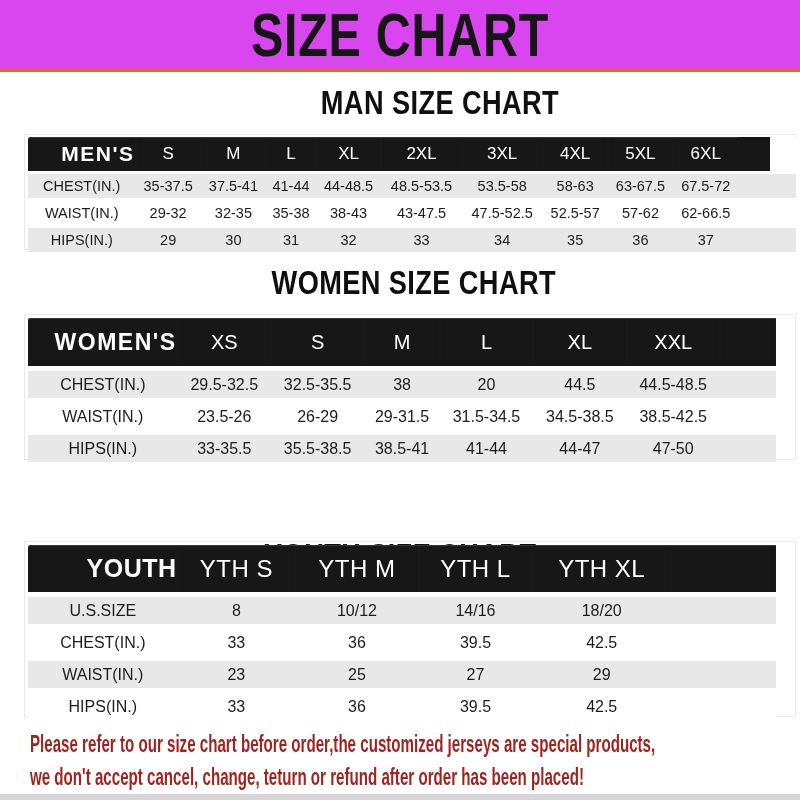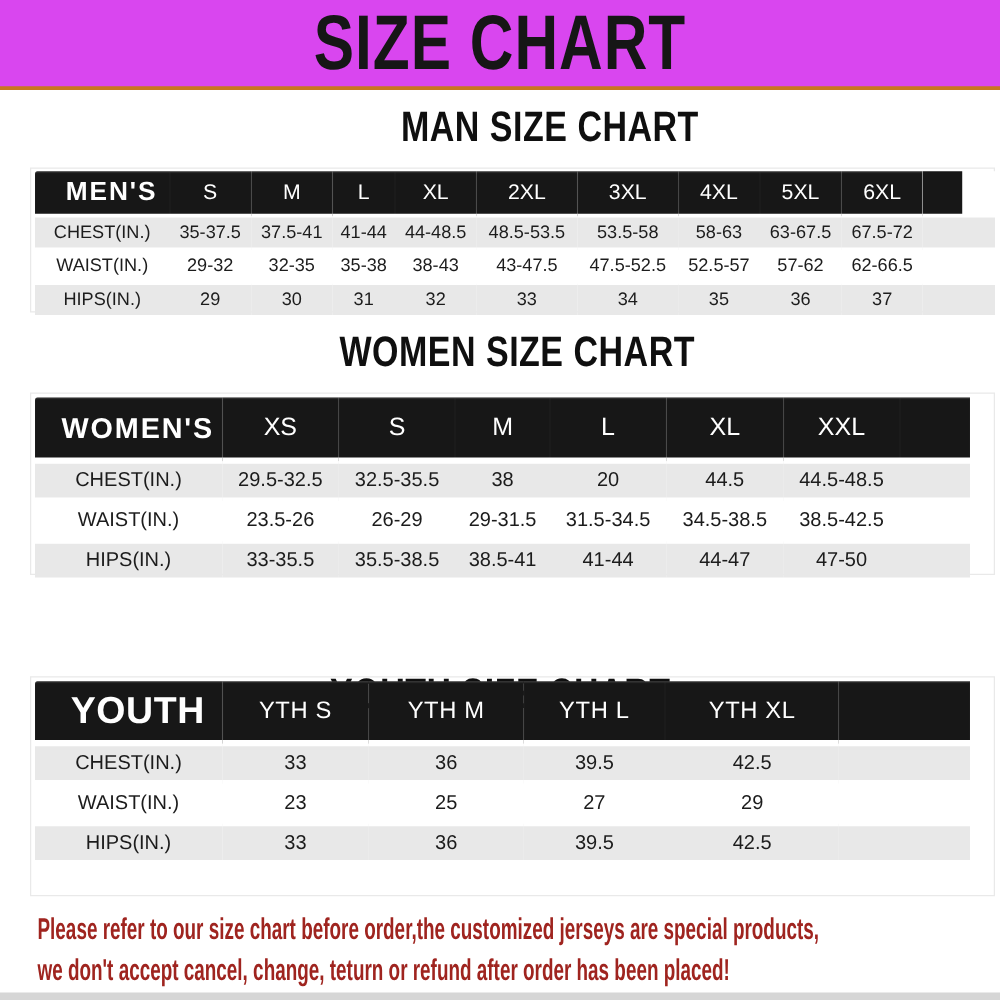--- a/index.html
+++ b/index.html
@@ -35,31 +35,31 @@
   table.size-table{position:absolute;border-collapse:collapse;table-layout:auto;}
   #table-men{top:137px;left:28px;width:768px;}
   #table-women{top:318px;left:28px;width:748px;}
   #table-youth{top:545px;left:28px;width:748px;}
 
   table.size-table thead th{
     background:#171717;color:#ffffff;font-weight:500;text-align:center;
     box-shadow:inset 0 1px 1px rgba(255,255,255,.15);
   }
   table.size-table thead th.corner{
-    text-align:center;padding-left:16px;font-weight:700;letter-spacing:1.5px;
+    text-align:right;padding-left:16px;font-weight:700;letter-spacing:1.5px;
     border-radius:2px 0 0 2px;
   }
   #table-men thead th{height:32px;font-size:17px;}
   #table-men thead th.corner{font-size:21px;width:14%;}
   #table-men thead th.filler{width:7.5%;background:linear-gradient(to right,#171717 55%,#ffffff 55%);box-shadow:none;}
   #table-women thead th{height:46px;font-size:20px;}
   #table-women thead th.corner{font-size:23px;width:20%;}
   #table-women thead th.filler{width:7.5%;}
-  #table-youth thead th{height:45px;font-size:19px;letter-spacing:.5px;}
-  #table-youth thead th.corner{font-size:30px;width:20%;}
+  #table-youth thead th{height:45px;font-size:24px;letter-spacing:.5px;}
+  #table-youth thead th.corner{font-size:25px;width:20%;}
   #table-youth thead th.filler{width:14%;}
 
   table.size-table tbody td{
     text-align:center;color:#1c1c1c;border-top:3px solid #ffffff;
   }
   #table-men tbody td{height:22px;font-size:14.5px;}
   #table-women tbody td{height:25px;font-size:16px;border-top:5px solid #ffffff;}
   #table-youth tbody td{height:25px;font-size:16px;border-top:5px solid #ffffff;}
   table.size-table tbody tr:nth-child(odd) td{background:#e8e8e8;}
   table.size-table tbody tr:nth-child(even) td{background:#ffffff;}
@@ -203,20 +203,28 @@
         <th class="corner">YOUTH</th>
         <th class="size-col">YTH S</th>
         <th class="size-col">YTH M</th>
         <th class="size-col">YTH L</th>
         <th class="size-col">YTH XL</th>
         <th class="filler"></th>
       </tr>
     </thead>
     <tbody>
       <tr>
+        <td class="row-label">U.S.SIZE</td>
+        <td>8</td>
+        <td>10/12</td>
+        <td>14/16</td>
+        <td>18/20</td>
+        <td class="filler"></td>
+      </tr>
+      <tr>
         <td class="row-label">CHEST(IN.)</td>
         <td>33</td>
         <td>36</td>
         <td>39.5</td>
         <td>42.5</td>
         <td class="filler"></td>
       </tr>
       <tr>
         <td class="row-label">WAIST(IN.)</td>
         <td>23</td>

